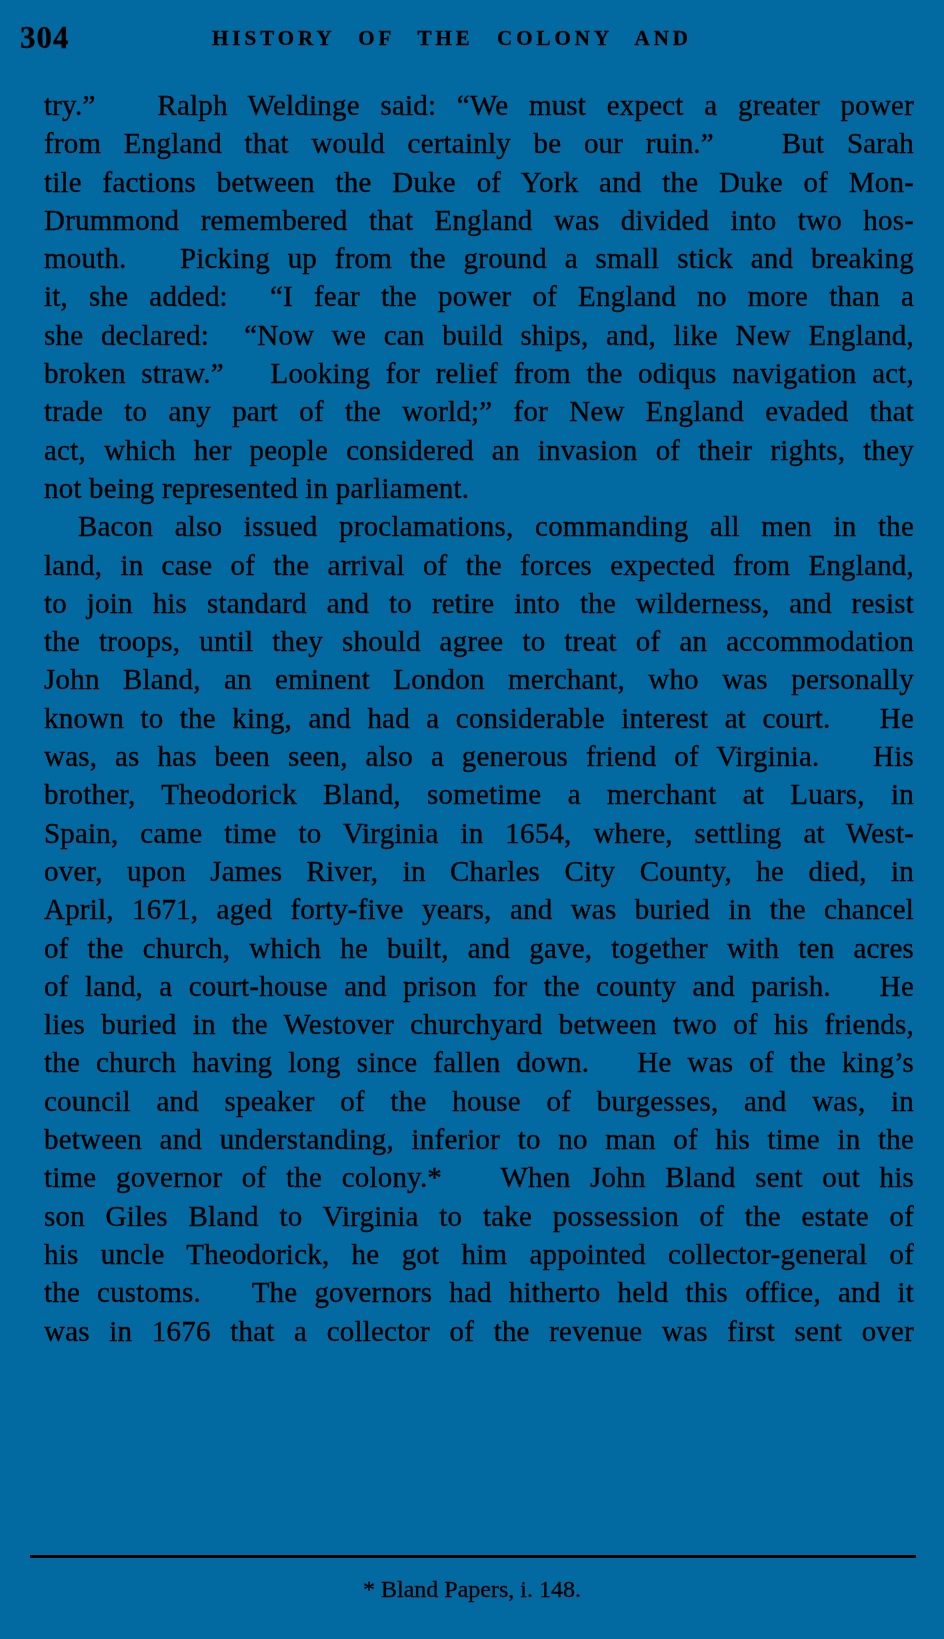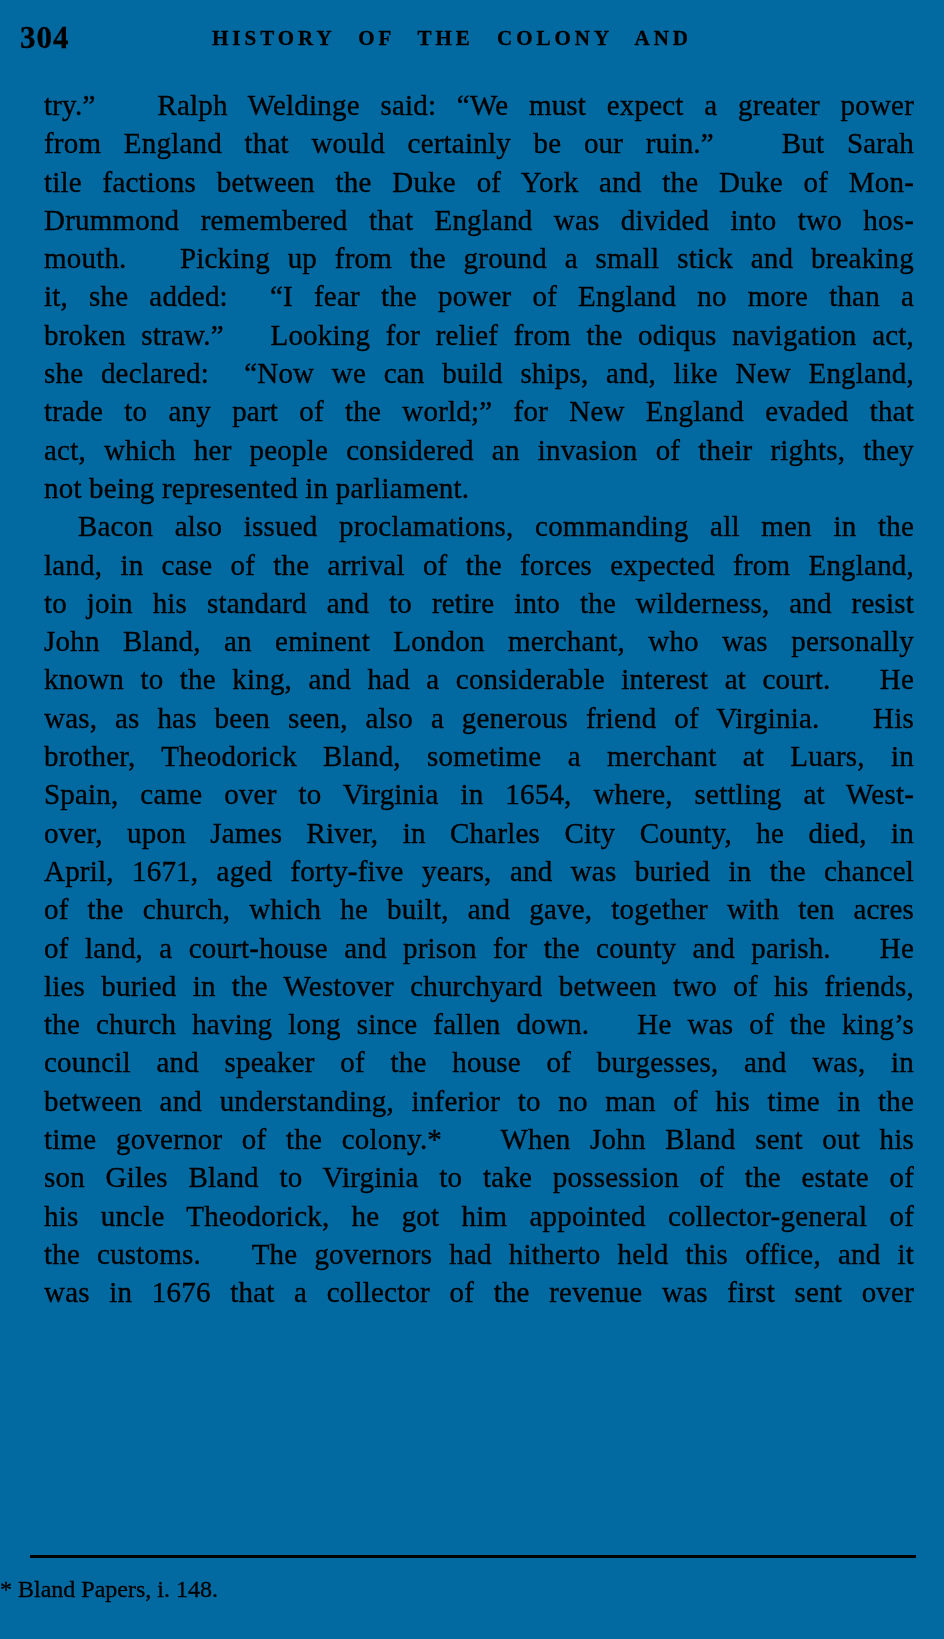--- a/index.html
+++ b/index.html
@@ -68,21 +68,21 @@
     left: 30px;
     width: 886px;
     height: 3px;
     background: #000000;
   }
   .footnote {
     position: absolute;
     top: 1576px;
     left: 0;
     width: 944px;
-    text-align: left;
+    text-align: center;
     font-size: 24px;
     -webkit-text-stroke: 0.3px #000;
   }
 </style>
 </head>
 <body>
 
 <div class="page">
 
   <div class="header">
@@ -91,37 +91,38 @@
   </div>
 
   <div class="body-text" id="body-text">
       <div class="para">
         <div class="line">try.”   Ralph Weldinge said: “We must expect a greater power</div>
         <div class="line">from England that would certainly be our ruin.”   But Sarah</div>
         <div class="line">tile factions between the Duke of York and the Duke of Mon-</div>
         <div class="line">Drummond remembered that England was divided into two hos-</div>
         <div class="line">mouth.   Picking up from the ground a small stick and breaking</div>
         <div class="line">it, she added:  “I fear the power of England no more than a</div>
+        <div class="line">she declared:  “Now we can build ships, and, like New England,</div>
         <div class="line">broken straw.”   Looking for relief from the odiqus navigation act,</div>
-        <div class="line">she declared:  “Now we can build ships, and, like New England,</div>
         <div class="line">trade to any part of the world;” for New England evaded that</div>
         <div class="line">act, which her people considered an invasion of their rights, they</div>
         <div class="line para-end">not being represented in parliament.</div>
       </div>
       <div class="para">
         <div class="line first-indent">Bacon also issued proclamations, commanding all men in the</div>
         <div class="line">land, in case of the arrival of the forces expected from England,</div>
         <div class="line">to join his standard and to retire into the wilderness, and resist</div>
+        <div class="line">the troops, until they should agree to treat of an accommodation</div>
       </div>
       <div class="para">
         <div class="line">John Bland, an eminent London merchant, who was personally</div>
         <div class="line">known to the king, and had a considerable interest at court.   He</div>
         <div class="line">was, as has been seen, also a generous friend of Virginia.   His</div>
         <div class="line">brother, Theodorick Bland, sometime a merchant at Luars, in</div>
-        <div class="line">Spain, came over to Virginia in 1654, where, settling at West-</div>
+        <div class="line">Spain, came time to Virginia in 1654, where, settling at West-</div>
         <div class="line">over, upon James River, in Charles City County, he died, in</div>
         <div class="line">April, 1671, aged forty-five years, and was buried in the chancel</div>
         <div class="line">of the church, which he built, and gave, together with ten acres</div>
         <div class="line">of land, a court-house and prison for the county and parish.   He</div>
         <div class="line">lies buried in the Westover churchyard between two of his friends,</div>
         <div class="line">the church having long since fallen down.   He was of the king’s</div>
         <div class="line">council and speaker of the house of burgesses, and was, in</div>
         <div class="line">between and understanding, inferior to no man of his time in the</div>
         <div class="line">time governor of the colony.*   When John Bland sent out his</div>
         <div class="line">son Giles Bland to Virginia to take possession of the estate of</div>

